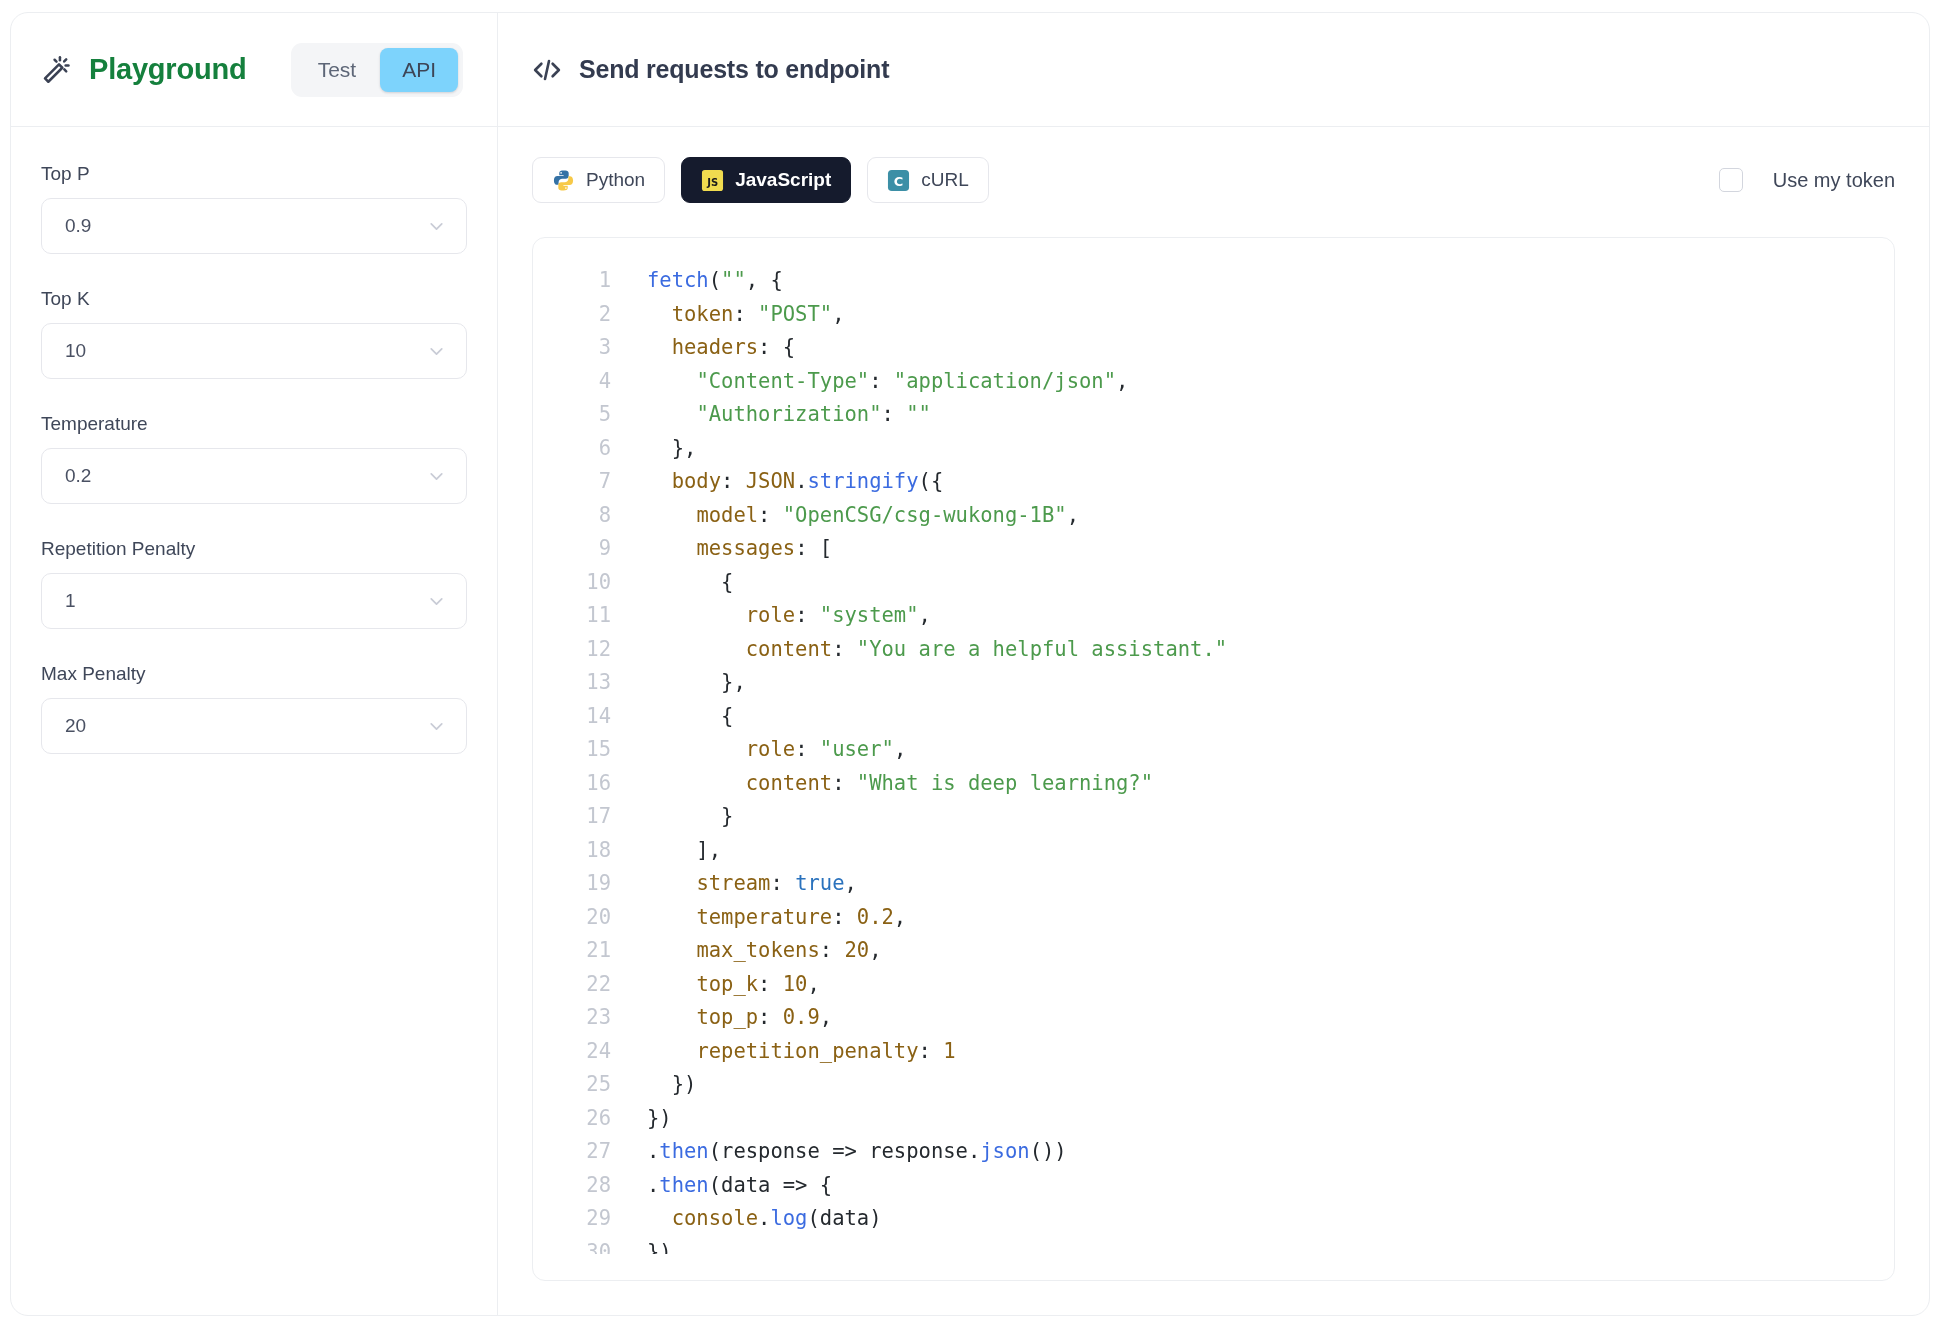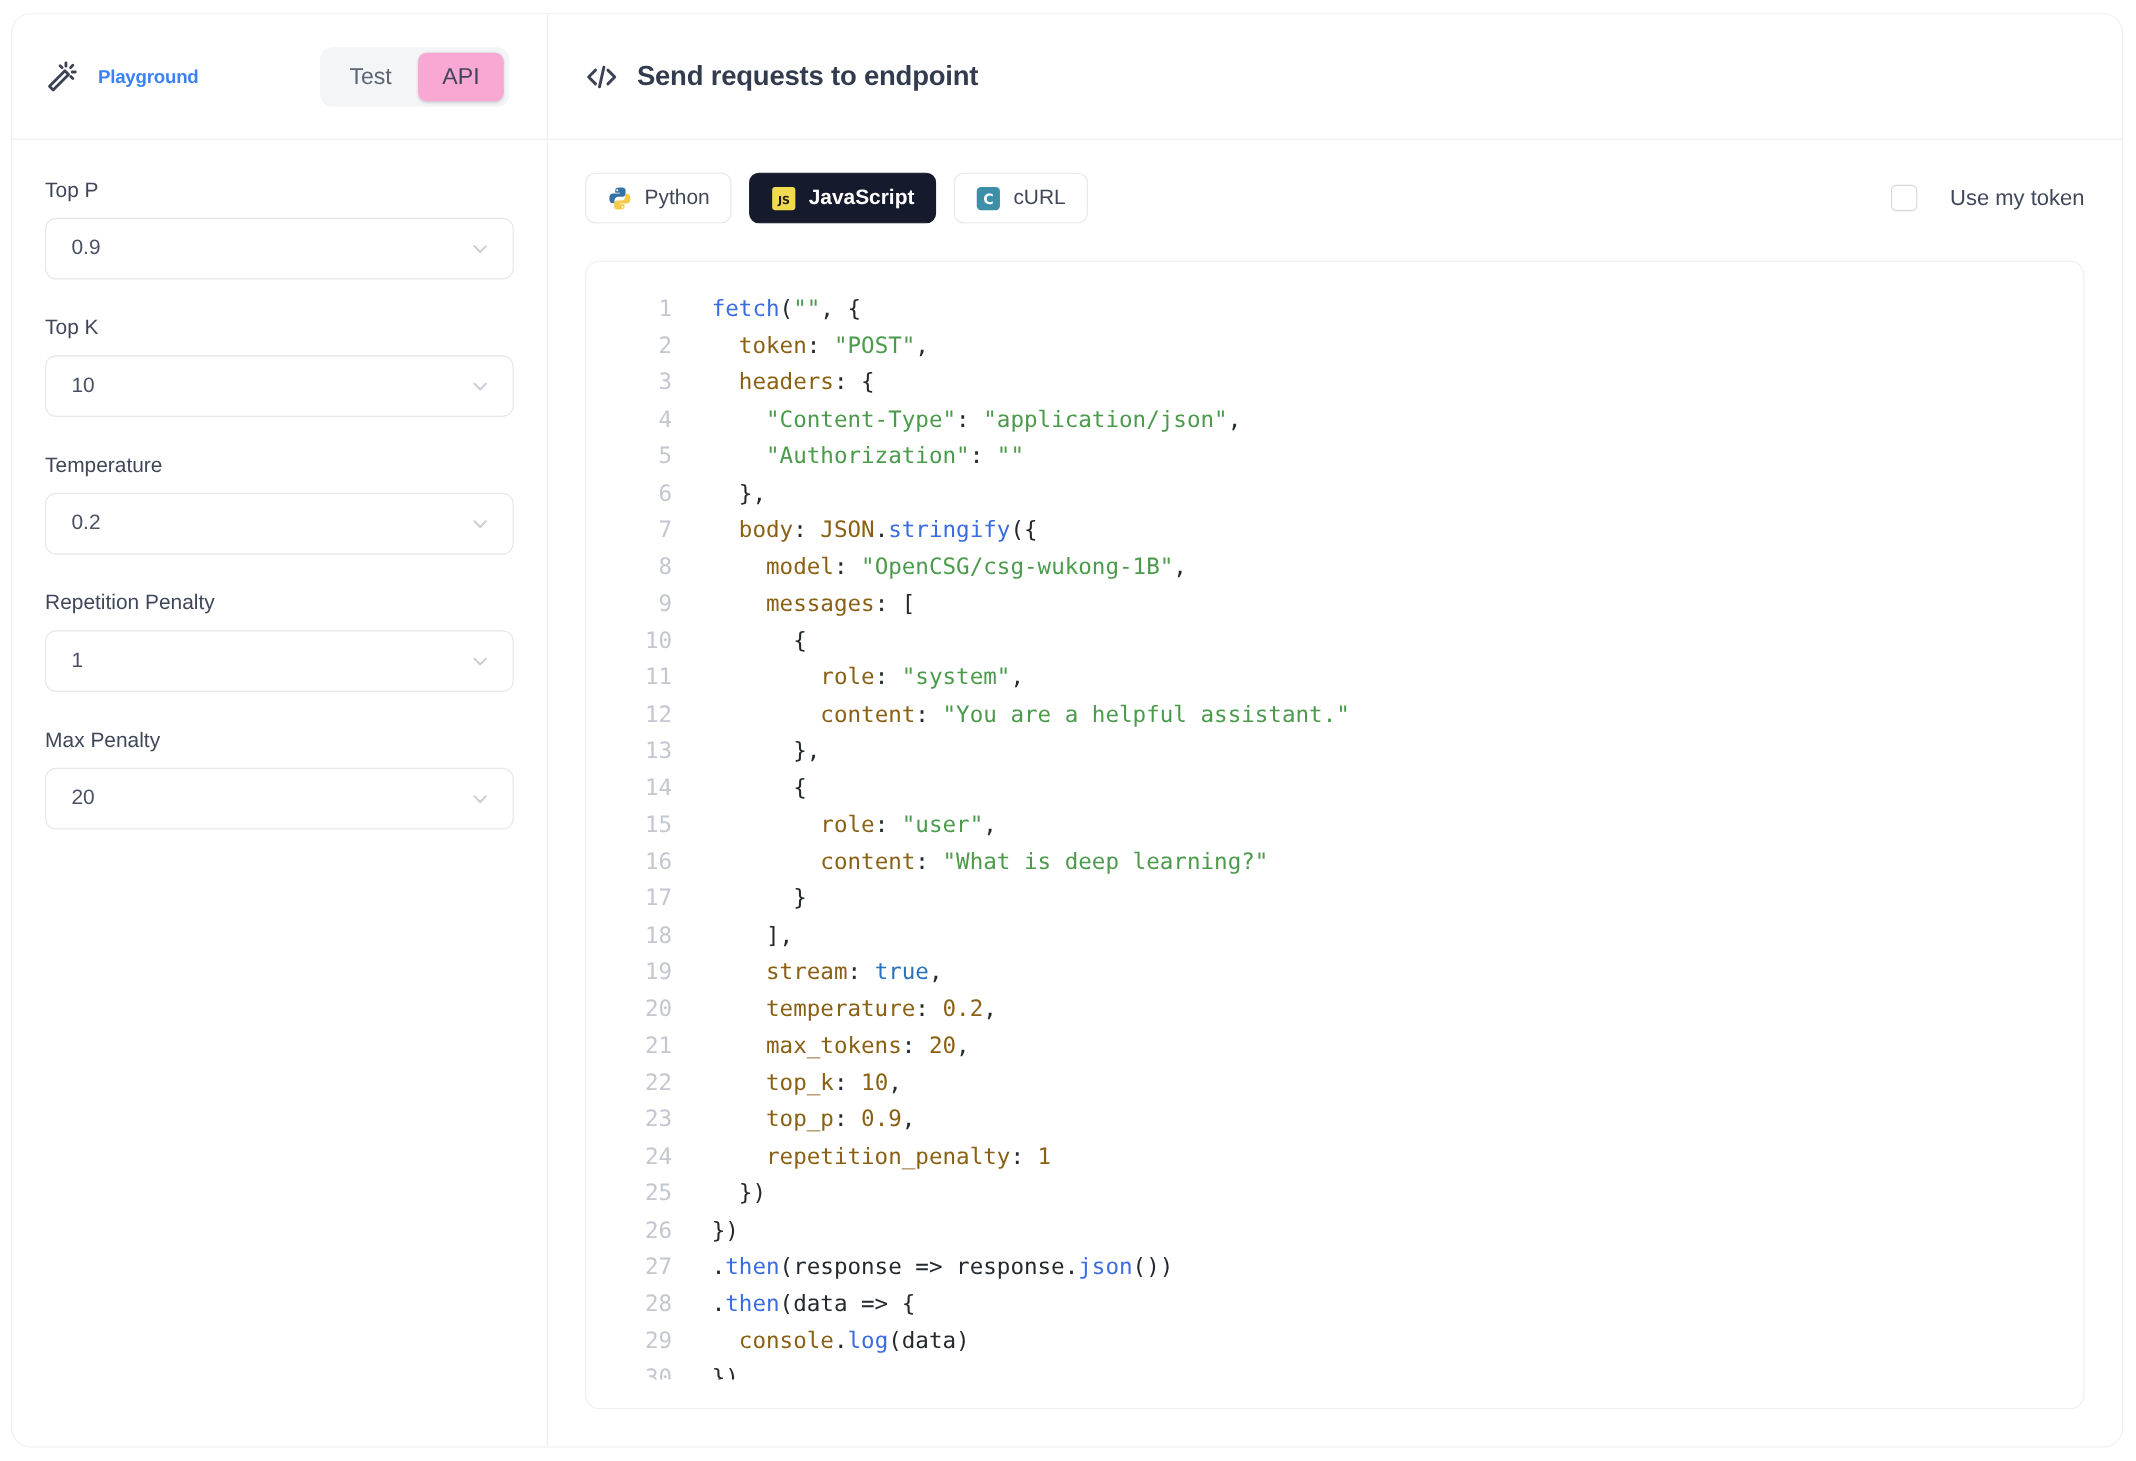--- a/index.html
+++ b/index.html
@@ -42,23 +42,23 @@
     border-right: 1px solid #eceef1;
   }
   .brand {
     display: flex;
     align-items: center;
     gap: 16px;
     flex: 1 1 auto;
   }
   .wand-icon { width: 32px; height: 32px; display: block; color: #3b4254; }
   .brand-title {
-    font-size: 17px;
+    font-size: 29px;
     font-weight: 700;
-    color: #3b82f6;
+    color: #15803d;
     letter-spacing: -0.2px;
     white-space: nowrap;
   }
   .seg-toggle {
     display: flex;
     background: #f4f5f7;
     border-radius: 11px;
     padding: 5px;
     gap: 2px;
   }
@@ -67,21 +67,21 @@
     color: #5d6677;
     padding: 10px 22px;
     border-radius: 8px;
     background: transparent;
     border: none;
     font-family: inherit;
     cursor: pointer;
     white-space: nowrap;
   }
   .seg-btn.active {
-    background: #f9a8d4;
+    background: #7dd3fc;
     color: #3d4556;
     box-shadow: 0 1px 3px rgba(16,24,40,0.10), 0 1px 2px rgba(16,24,40,0.06);
   }
 
   .topbar-right {
     flex: 1 1 auto;
     display: flex;
     align-items: center;
     padding: 0 34px;
     gap: 17px;

